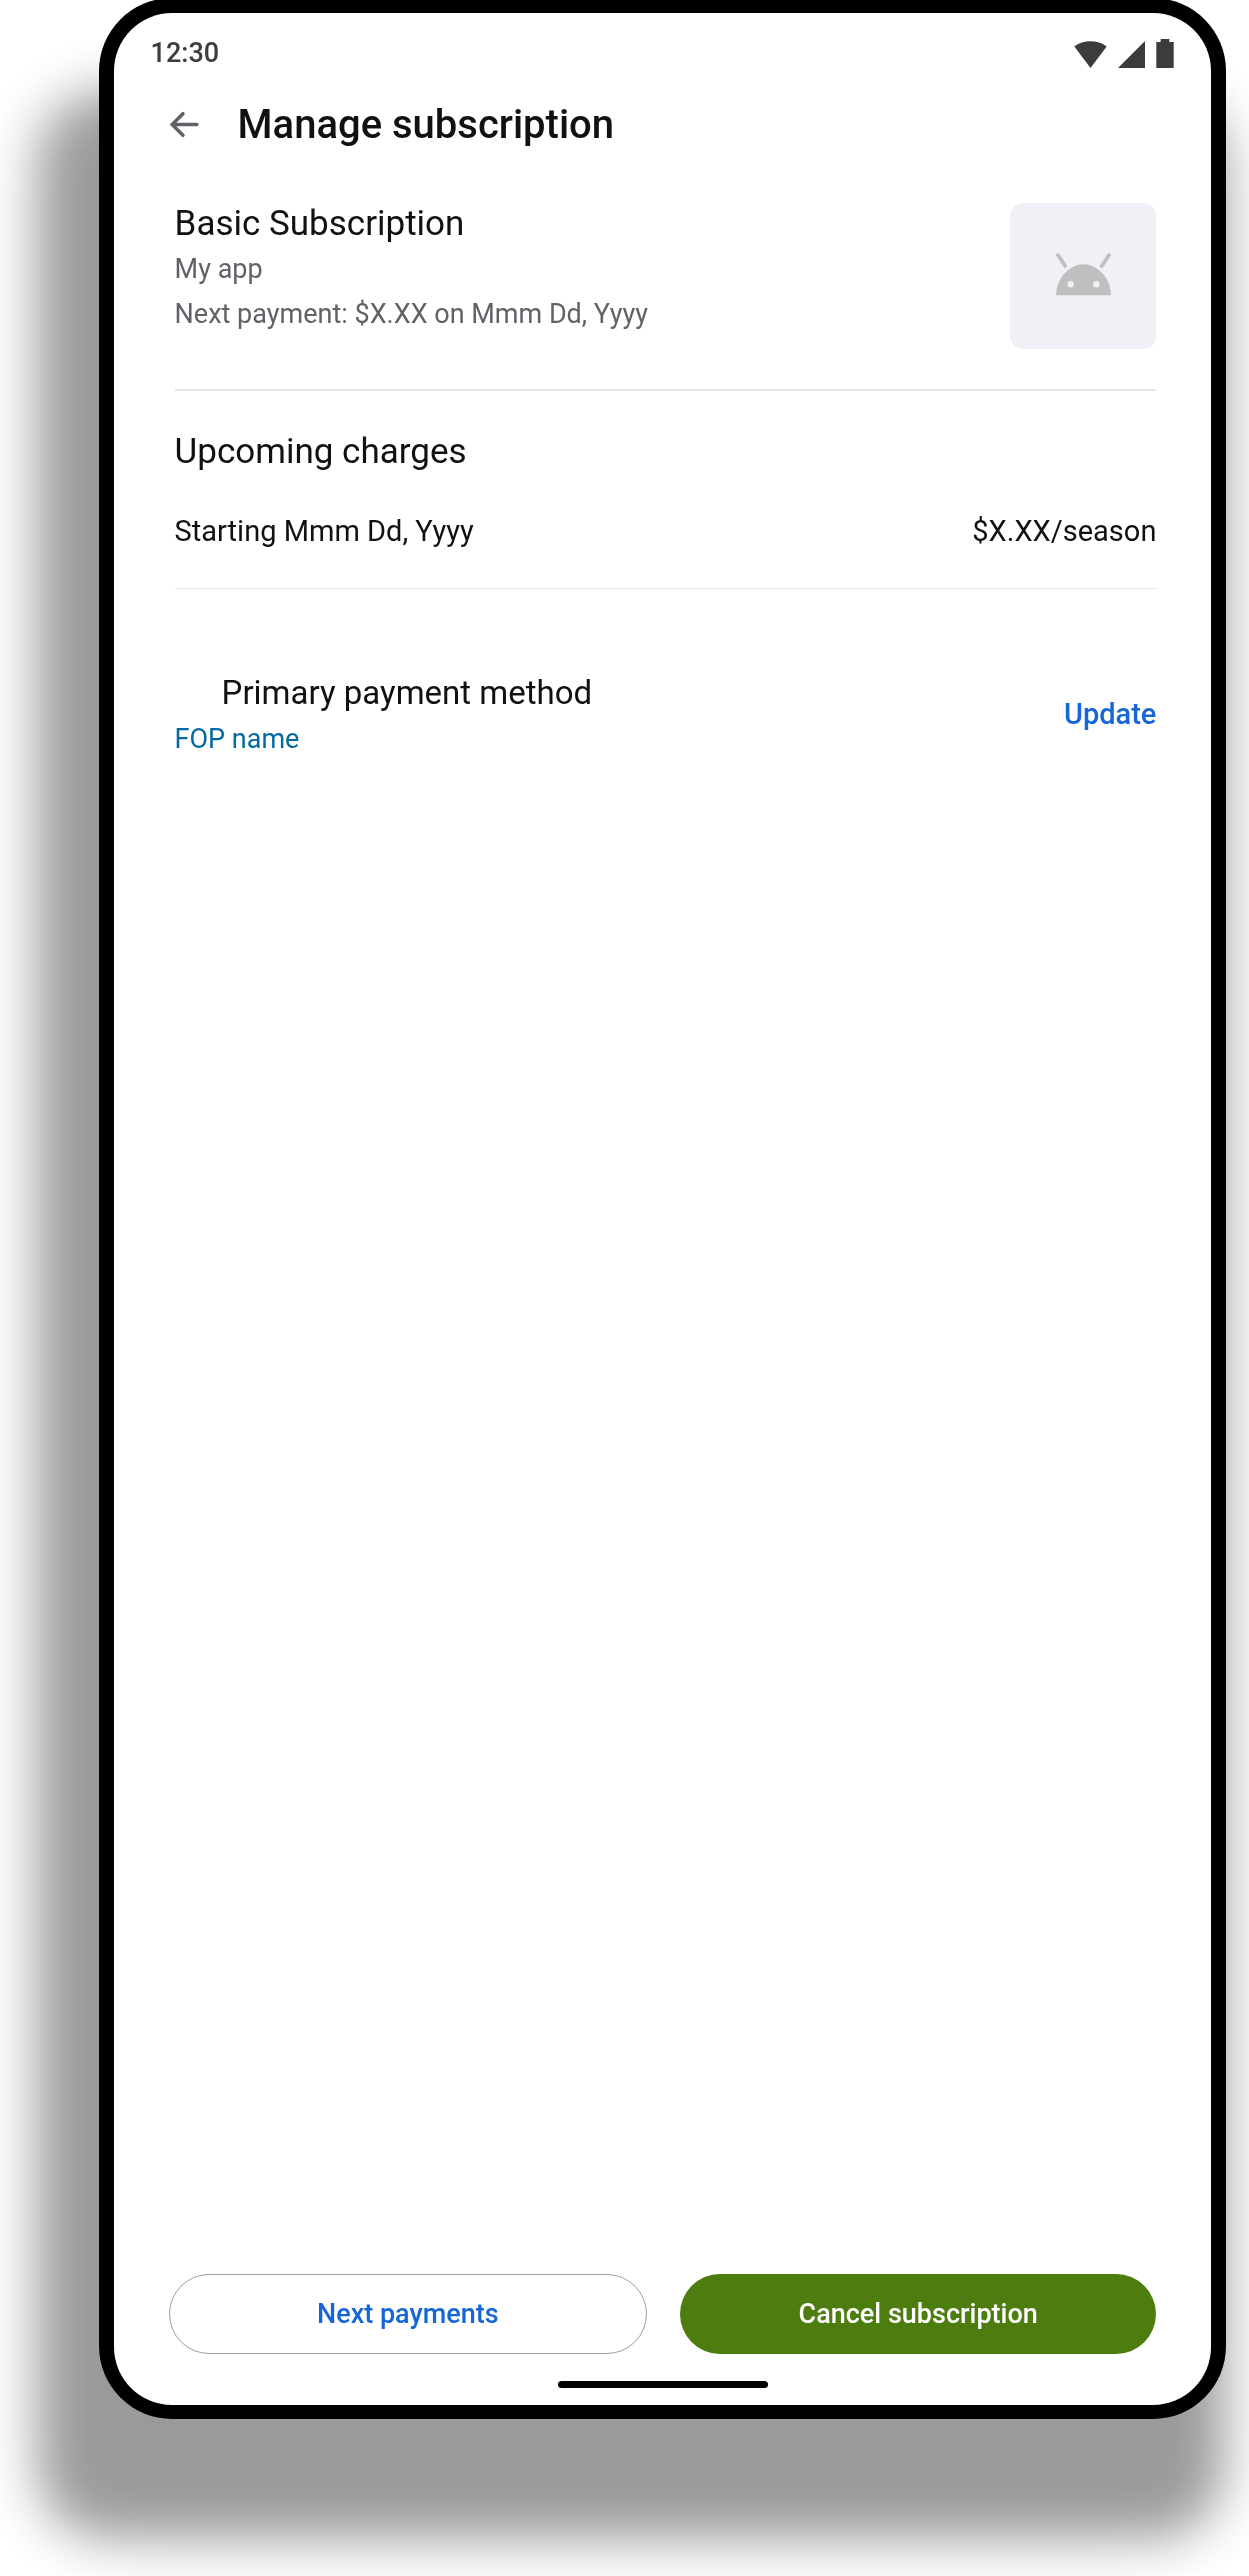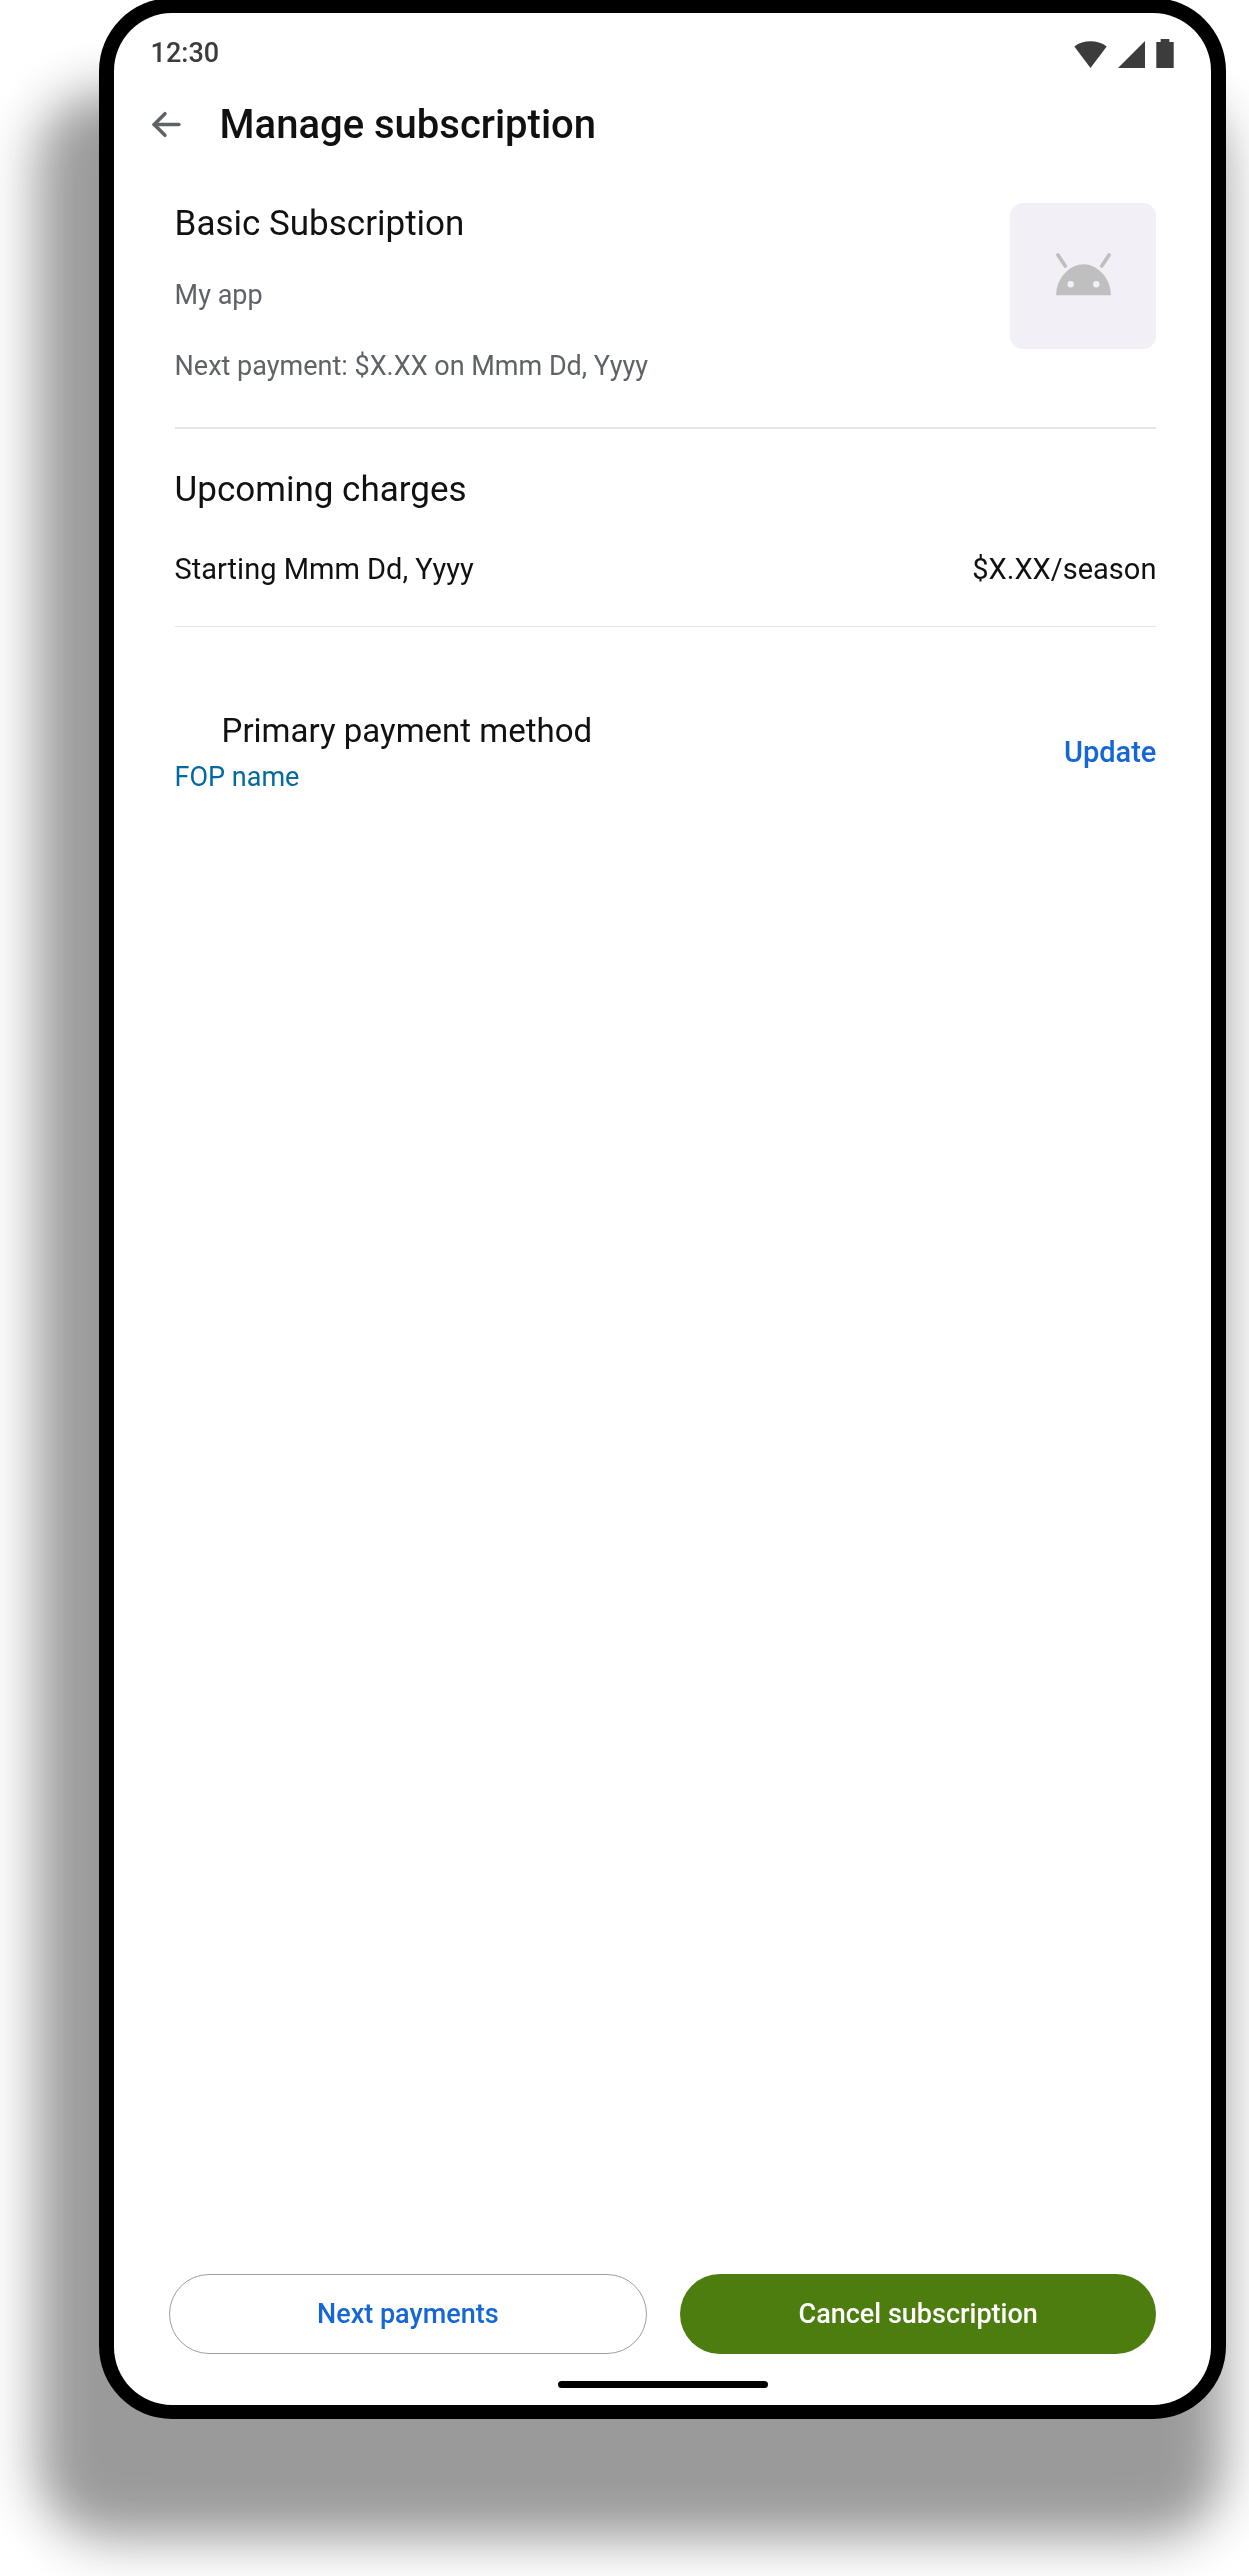--- a/index.html
+++ b/index.html
@@ -40,29 +40,29 @@
     padding: 14.6px 37px 0 37px;
     height: 66px;
     color: #3c3c3c;
   }
   .status-time { font-size: 27px; font-weight: 500; }
   .status-icons { display: flex; gap: 9px; align-items: flex-end; }
   .status-icons svg { fill: #3c3c3c; }
   
   .app-bar {
     display: flex; align-items: center; gap: 33px;
-    padding: 22px 33px 22px 33px;
+    padding: 22px 33px 22px 51px;
   }
   .back-btn { width: 40px; height: 40px; display: flex; align-items: center; justify-content: center; cursor: pointer; }
   .app-bar-title { font-size: 40px; font-weight: 500; letter-spacing: 0px; color: #111; }
   
   .content { flex: 1; padding: 33px 55px 0 61px; display: flex; flex-direction: column; }
   .sub-header { display: flex; align-items: flex-start; justify-content: space-between; }
   .sub-name { font-size: 35px; font-weight: 400; color: #111; }
-  .sub-meta { margin-top: 31px; font-size: 27px; color: #5f6368; line-height: 1.5; }
+  .sub-meta { margin-top: 5px; font-size: 27px; color: #5f6368; line-height: 1.5; }
   .app-icon {
     width: 146px; height: 146px;
     background: #f3eff6;
     border-radius: 12.8px;
     display: flex; align-items: center; justify-content: center;
     flex-shrink: 0;
   }
   .divider {
     height: 1.8px; background: #e6e6e6; margin: 40px 0;
   }

